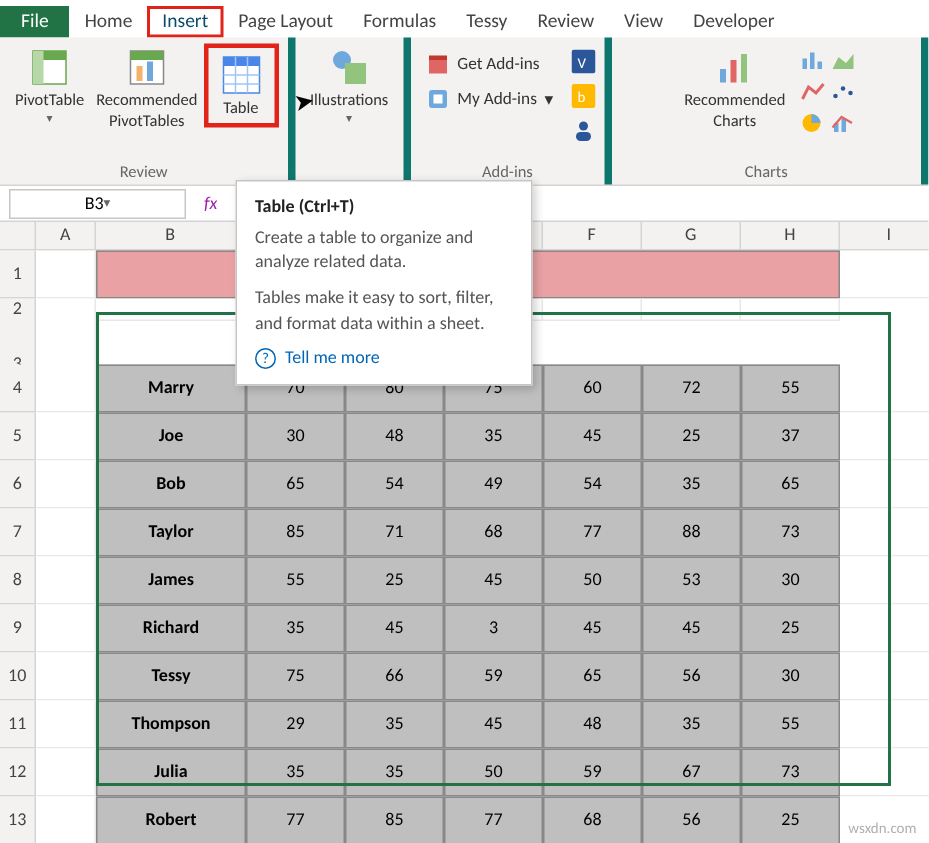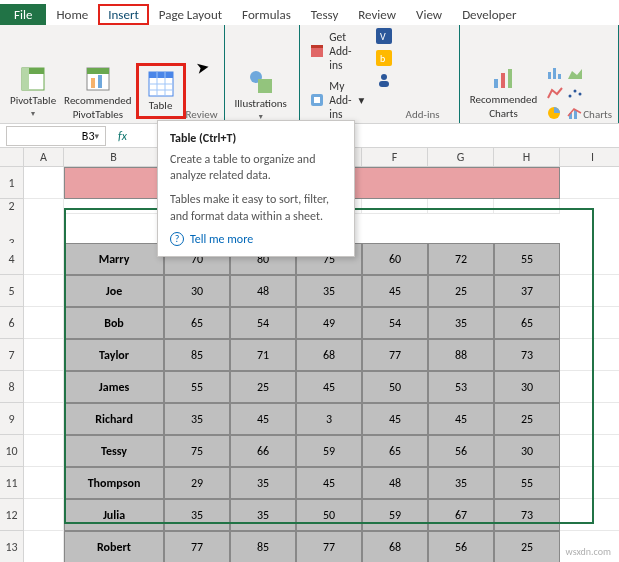--- a/index.html
+++ b/index.html
@@ -45,24 +45,24 @@
     
     .ribbon {
       height: 99px;
       border-bottom: 1px solid #d4d4d4;
       background: #f3f2f1;
       display: flex;
       align-items: stretch;
       position: relative;
     }
     .group {
-      border-right: 1px solid #0f766e;
+      border-right: 5px solid #0f766e;
       display: flex;
-      flex-direction: row;
-      align-items: flex-end;
+      flex-direction: column;
+      align-items: center;
       padding: 4px 6px 0 6px;
     }
     .group-body { display: flex; align-items: flex-start; flex: 1; }
     .group-label { font-size: 11px; color: #666; text-align: center; padding: 2px 0; width: 100%; }
     .big-btn {
       display: flex; flex-direction: column; align-items: center;
       padding: 2px 4px; gap: 2px; font-size: 11px; color: #333; cursor: pointer;
       text-align: center; line-height: 1.1;
     }
     .big-btn .icon-box { width: 32px; height: 28px; display: flex; align-items: center; justify-content: center; }
@@ -76,26 +76,26 @@
       display: flex; align-items: center; gap: 5px; font-size: 11.5px;
       color: #333; padding: 2px 4px; cursor: pointer;
     }
     .small-btn .mini-icon { width: 16px; height: 16px; display:flex; align-items:center; justify-content:center; }
     
     .namebox-row {
       height: 24px; display: flex; align-items: center;
       border-bottom: 1px solid #d4d4d4; background: #fff;
     }
     .namebox {
-      width: 100px; height: 20px; border: 1px solid #c8c6c4;
+      width: 118px; height: 20px; border: 1px solid #c8c6c4;
       margin: 2px 6px; padding: 1px 6px; font-size: 12px; display:flex;
-      align-items:center; justify-content:flex-end;
+      align-items:center; justify-content:center;
     }
     .namebox-drop { font-size: 9px; color: #666; }
-    .fx { padding: 0 6px; color: #0f766e; font-style: italic; font-size: 12px; }
+    .fx { padding: 0 6px; color: #a21caf; font-style: italic; font-size: 12px; }
     
     .grid-area { position: relative; }
     .col-headers {
       display: grid;
       grid-template-columns: 24px 40px 100px 66px 66px 66px 66px 66px 66px 66px;
       background: #e6e6e6;
     }
     .col-h {
       border-right: 1px solid #d4d4d4; border-bottom: 1px solid #d4d4d4;
       text-align: center; font-size: 12px; color: #444; padding: 2px 0;

